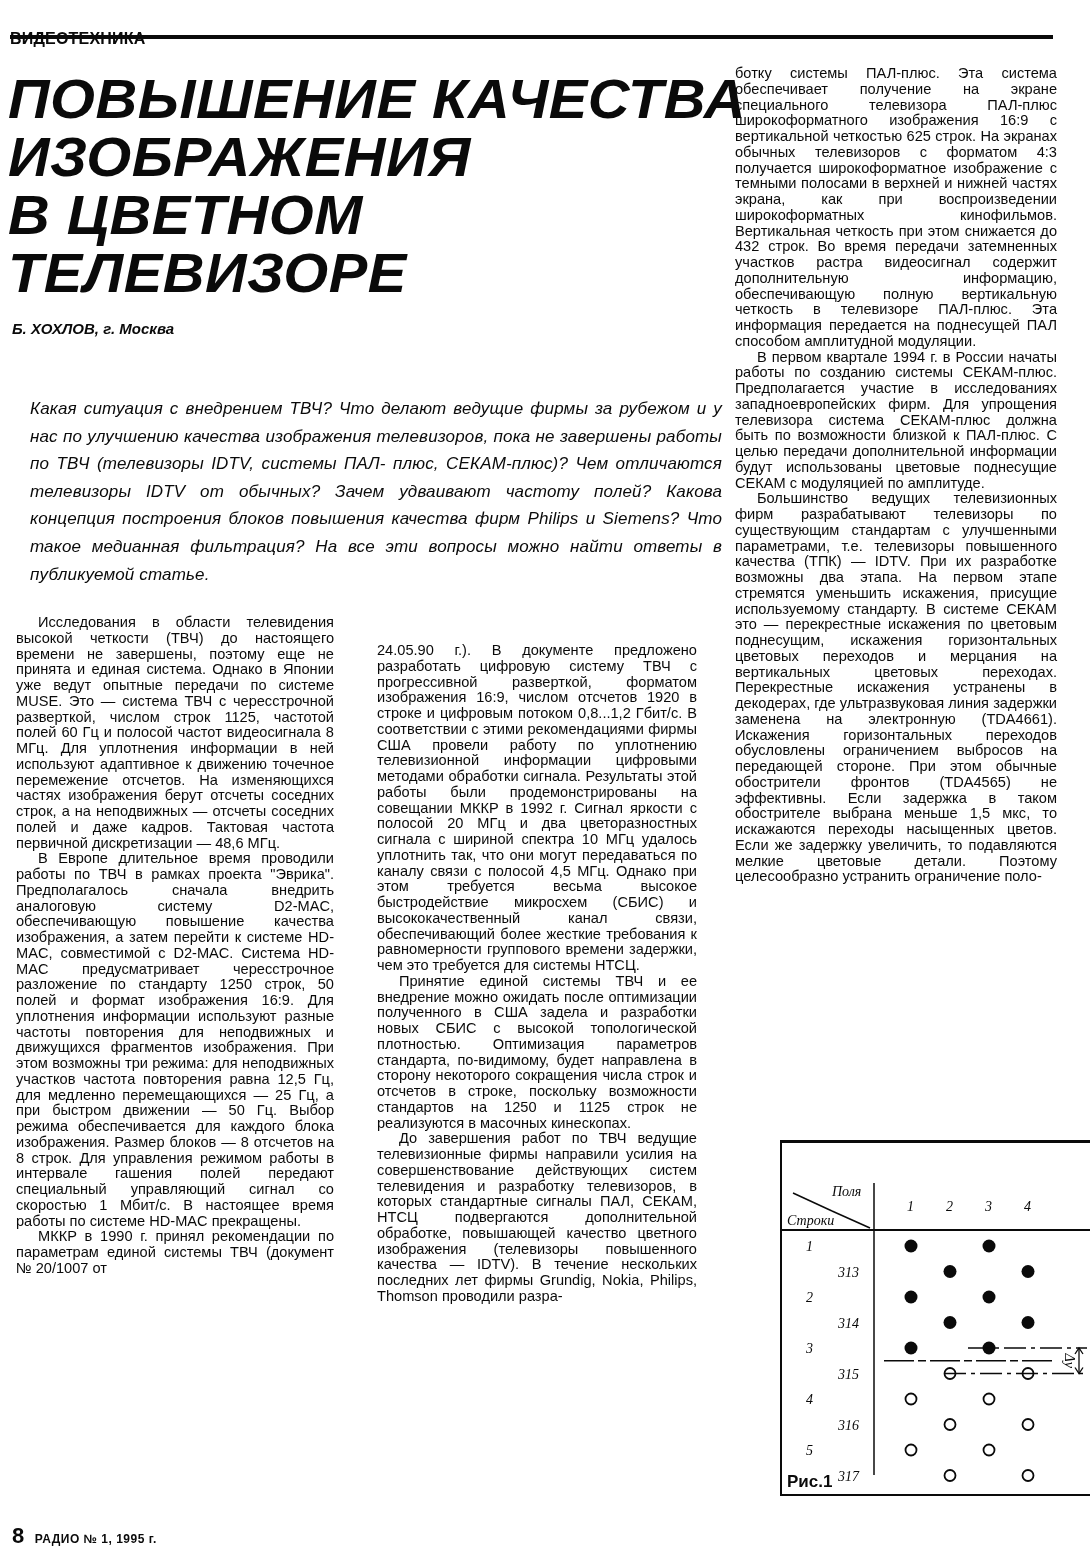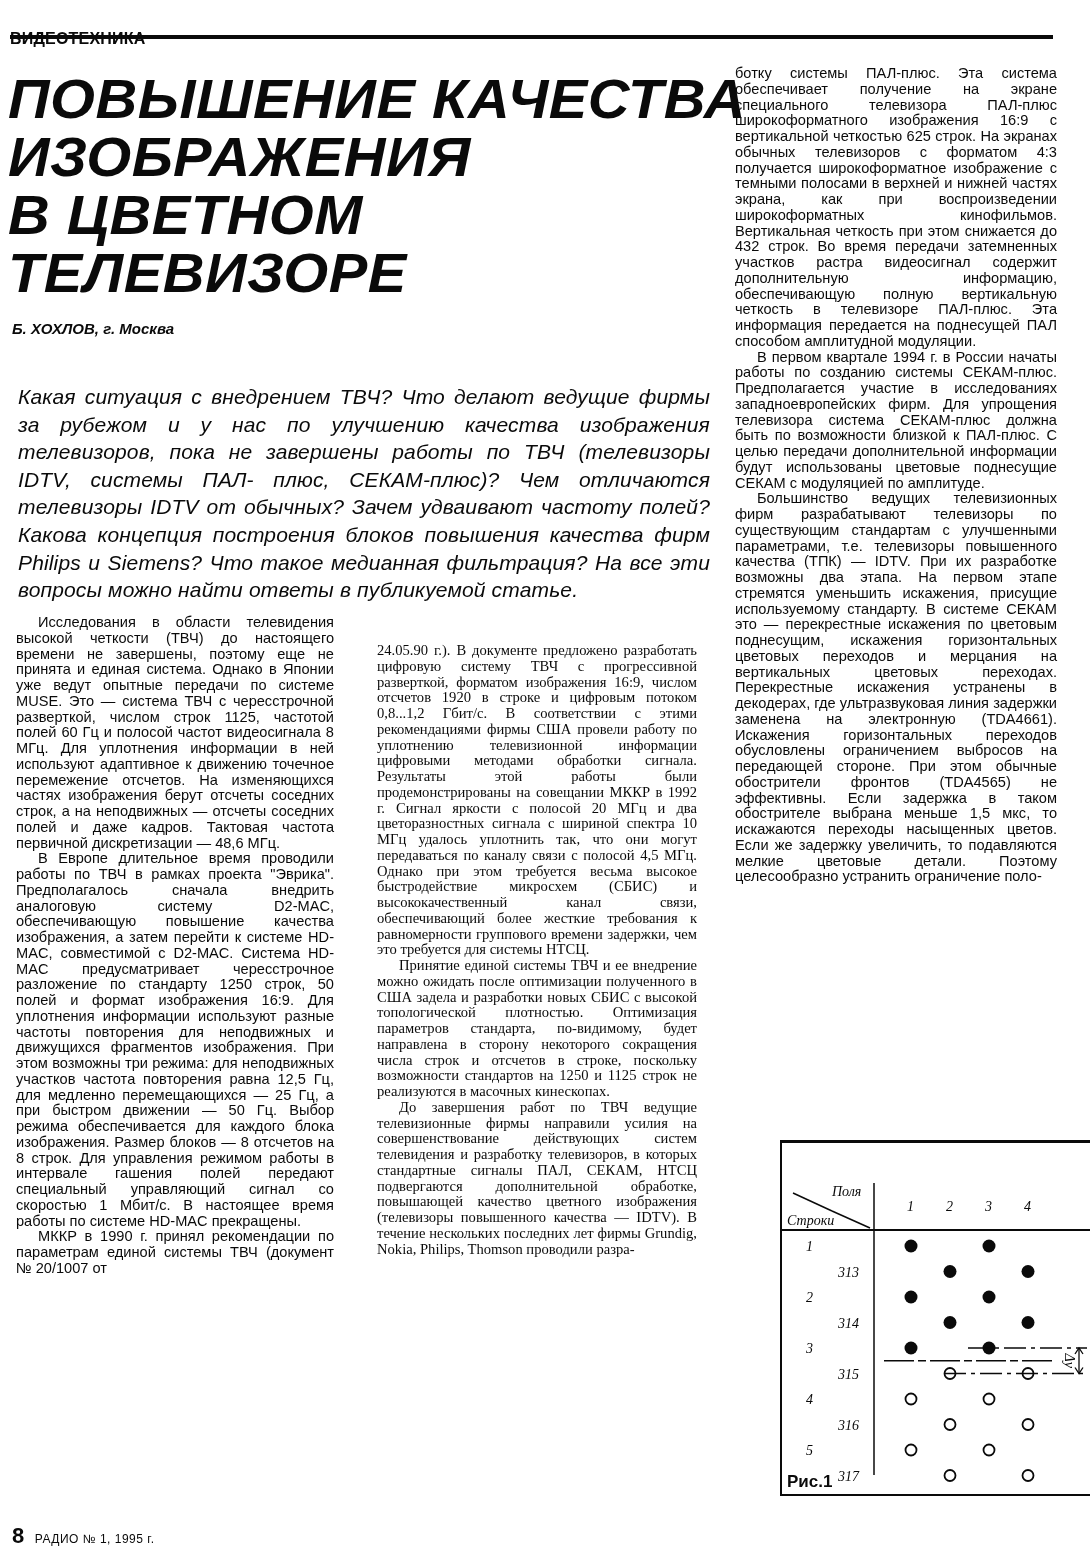--- a/index.html
+++ b/index.html
@@ -2,30 +2,30 @@
 <html><head>
 <meta charset="utf-8">
 <style>
   html, body { margin: 0; padding: 0; background: #ffffff; }
   body { width: 1090px; height: 1555px; position: relative; overflow: hidden; color: #0a0a0a; font-family: "Liberation Sans", sans-serif; }
   .section-label { position: absolute; left: 10px; top: 30px; font-family: "Liberation Sans", sans-serif; font-weight: bold; font-size: 16px; letter-spacing: 0.2px; }
   .header-rule { position: absolute; left: 10px; top: 35px; width: 1043px; height: 4px; background: #0a0a0a; }
   .title { position: absolute; left: 8px; top: 70px; margin: 0; font-family: "Liberation Sans", sans-serif; font-weight: bold; font-style: italic; font-size: 55px; line-height: 58px; letter-spacing: 0.5px; transform: scaleX(1.05); transform-origin: left top; }
   .title span { display: block; }
   .author { position: absolute; left: 12px; top: 320px; font-family: "Liberation Sans", sans-serif; font-weight: bold; font-style: italic; font-size: 15px; }
-  .lead { position: absolute; left: 12px; top: 377px; width: 692px; margin: 6px; font-family: "Liberation Sans", sans-serif; font-style: italic; font-size: 21px; line-height: 27.6px; text-align: justify; letter-spacing: 0.15px; }
+  .lead { position: absolute; left: 12px; top: 377px; width: 692px; margin: 18px; font-family: "Liberation Sans", sans-serif; font-style: italic; font-size: 17px; line-height: 27.6px; text-align: justify; letter-spacing: 0.15px; }
   .col { position: absolute; font-family: "Liberation Sans", sans-serif; font-size: 14.6px; line-height: 15.75px; text-align: justify; }
   .col p { margin: 0; text-indent: 0; }
   .col p.indent { text-indent: 22px; }
   .col-1 { left: 16px; top: 615px; width: 318px; }
-  .col-2 { left: 377px; top: 643px; width: 320px; font-family: Liberation Serif, serif; }
+  .col-2 { left: 377px; top: 643px; width: 320px; }
   .col-3 { left: 735px; top: 66px; width: 322px; }
   .footer { position: absolute; left: 12px; top: 1523px; font-family: "Liberation Sans", sans-serif; }
   .footer .page-num { font-weight: bold; font-size: 22px; vertical-align: baseline; }
-  .footer .journal { font-weight: normal; font-size: 12px; margin-left: 6px; letter-spacing: 0.5px; }
+  .footer .journal { font-weight: bold; font-size: 12px; margin-left: 6px; letter-spacing: 0.5px; }
   .figure { position: absolute; left: 780px; top: 1140px; width: 320px; height: 351px; border: 2px solid #0a0a0a; border-top-width: 3px; }
   .figure svg { position: absolute; left: 0; top: 0; }
   .fig-text { font-family: "Liberation Serif", serif; font-style: italic; font-size: 14px; fill: #0a0a0a; }
   .fig-caption { position: absolute; left: 5px; bottom: 2px; font-family: "Liberation Sans", sans-serif; font-weight: bold; font-size: 17px; text-align: right; }
 </style>
 </head>
 <body>
 
 <div class="section-label">ВИДЕОТЕХНИКА</div>
 <div class="header-rule"></div>

